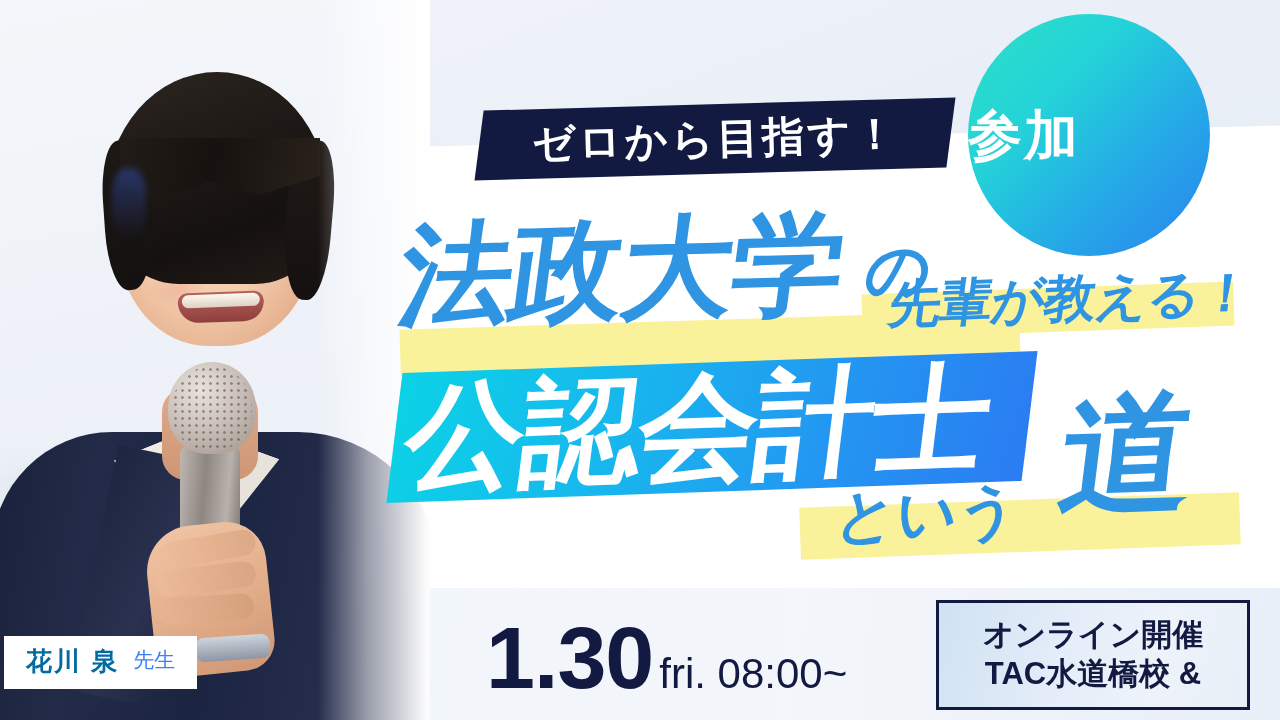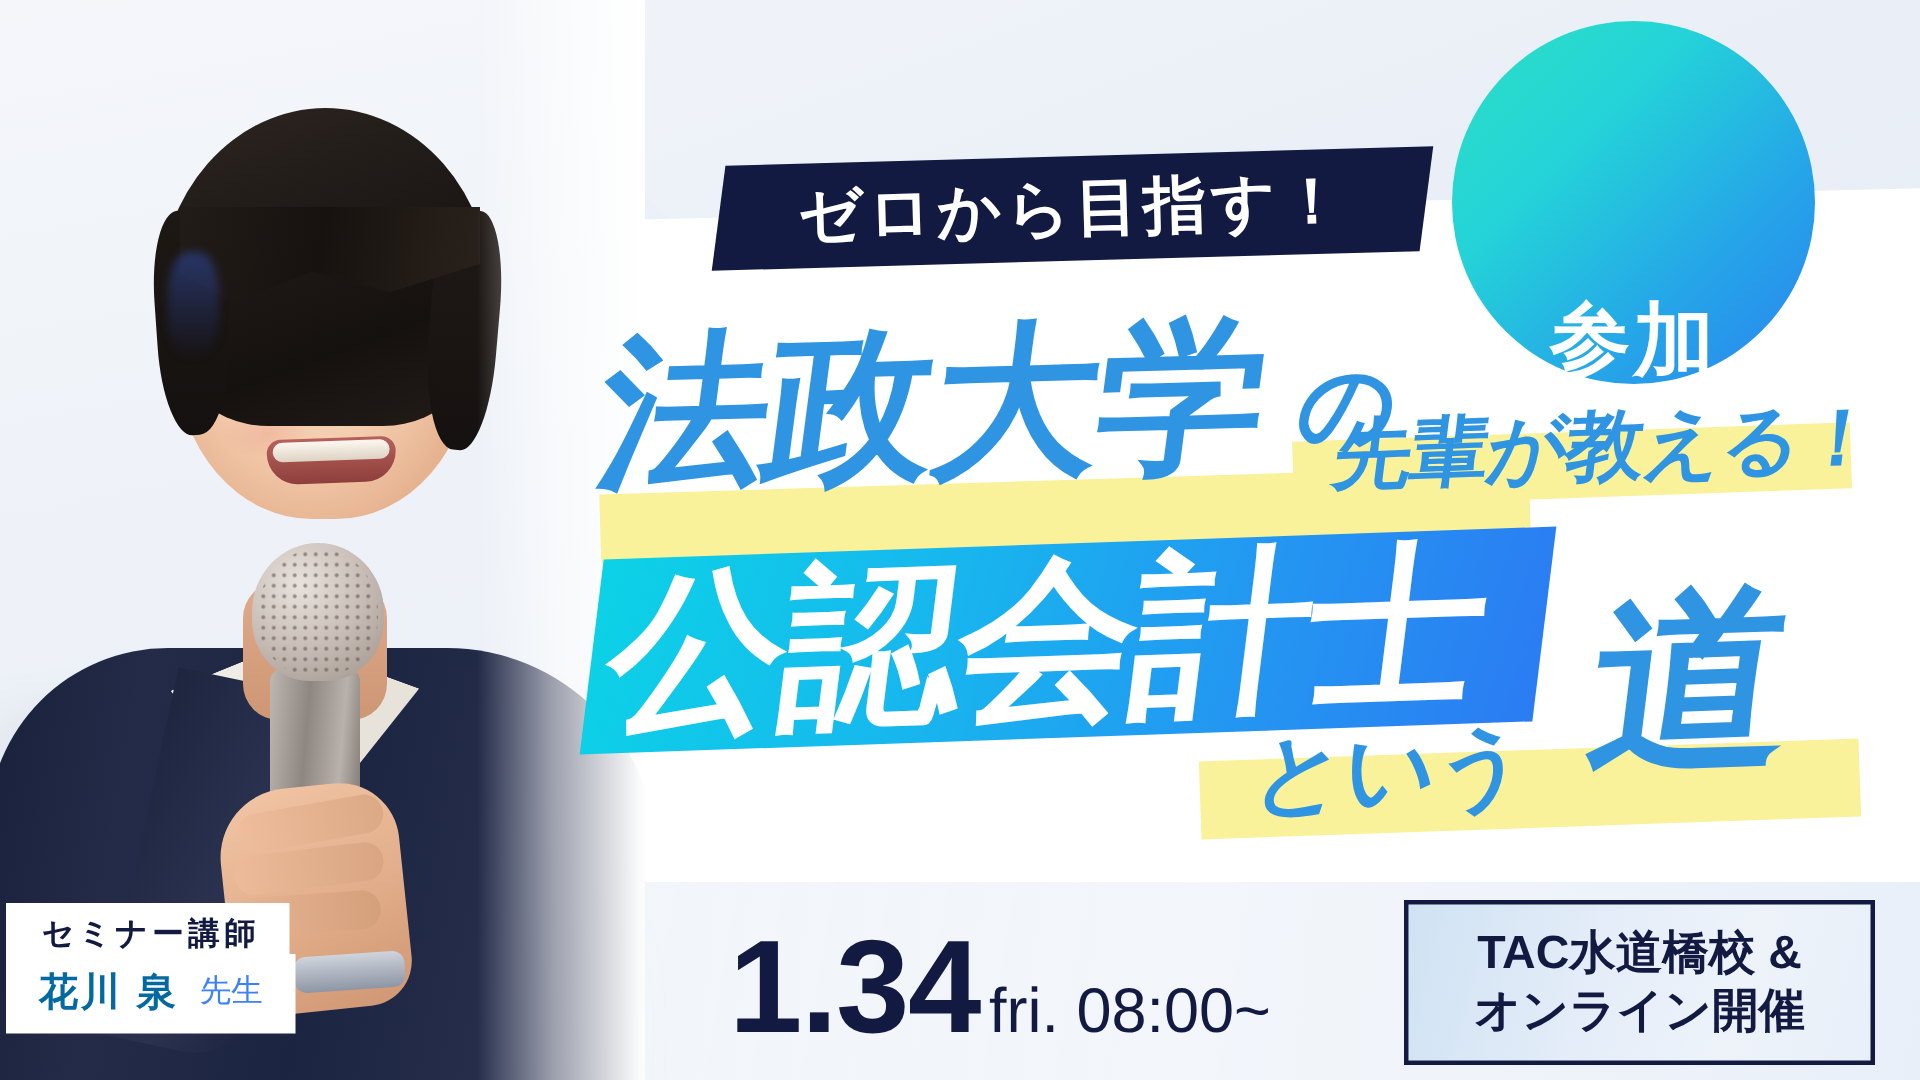--- a/index.html
+++ b/index.html
@@ -222,21 +222,21 @@
   }
   .ph-photo-fade{
     position:absolute;left:318px;top:0;width:120px;height:720px;
     background:linear-gradient(90deg,rgba(255,255,255,0) 0%,rgba(255,255,255,.55) 42%,rgba(255,255,255,.98) 90%,#ffffff 100%);
   }
 
   
   .free-circle{
     position:absolute;left:968px;top:14px;width:242px;height:242px;border-radius:50%;
     background:linear-gradient(135deg,#2ce0c4 0%,#24d3d8 34%,#25a6e8 68%,#2b83ef 100%);
-    display:flex;flex-direction:row;align-items:flex-end;justify-content:center;
+    display:flex;flex-direction:column;align-items:flex-start;justify-content:center;
     color:#fff;
   }
   .free-circle span{
     display:block;font-weight:bold;font-size:54px;line-height:1.08;letter-spacing:2px;
     text-align:center;
   }
 
   
   .zero-ribbon{
     position:absolute;left:480px;top:104px;width:470px;height:70px;
@@ -412,31 +412,28 @@
   <div class="t-hosei">法政大学</div>
   <div class="t-no">の</div>
   <div class="t-senpai">先輩が教える！</div>
 
   <div class="cpa-band"></div>
   <div class="t-cpa">公認会計士</div>
 
   <div class="t-toiu">という</div>
   <div class="t-michi">道</div>
 
-  <div class="sp-title-box">
-    <div class="t">セミナー講師</div>
-  </div>
   <div class="sp-name-box">
     <div class="n">花川 泉</div>
     <div class="s">先生</div>
   </div>
 
   <div class="date-row">
-    <div class="big">1.34</div>
+    <div class="big">1.30</div>
     <div class="small">fri. 08:00~</div>
   </div>
 
   <div class="venue-box">
+    <span>オンライン開催</span>
     <span>TAC水道橋校 &amp;</span>
-    <span>オンライン開催</span>
   </div>
 
 </div>
 
 </body></html>

